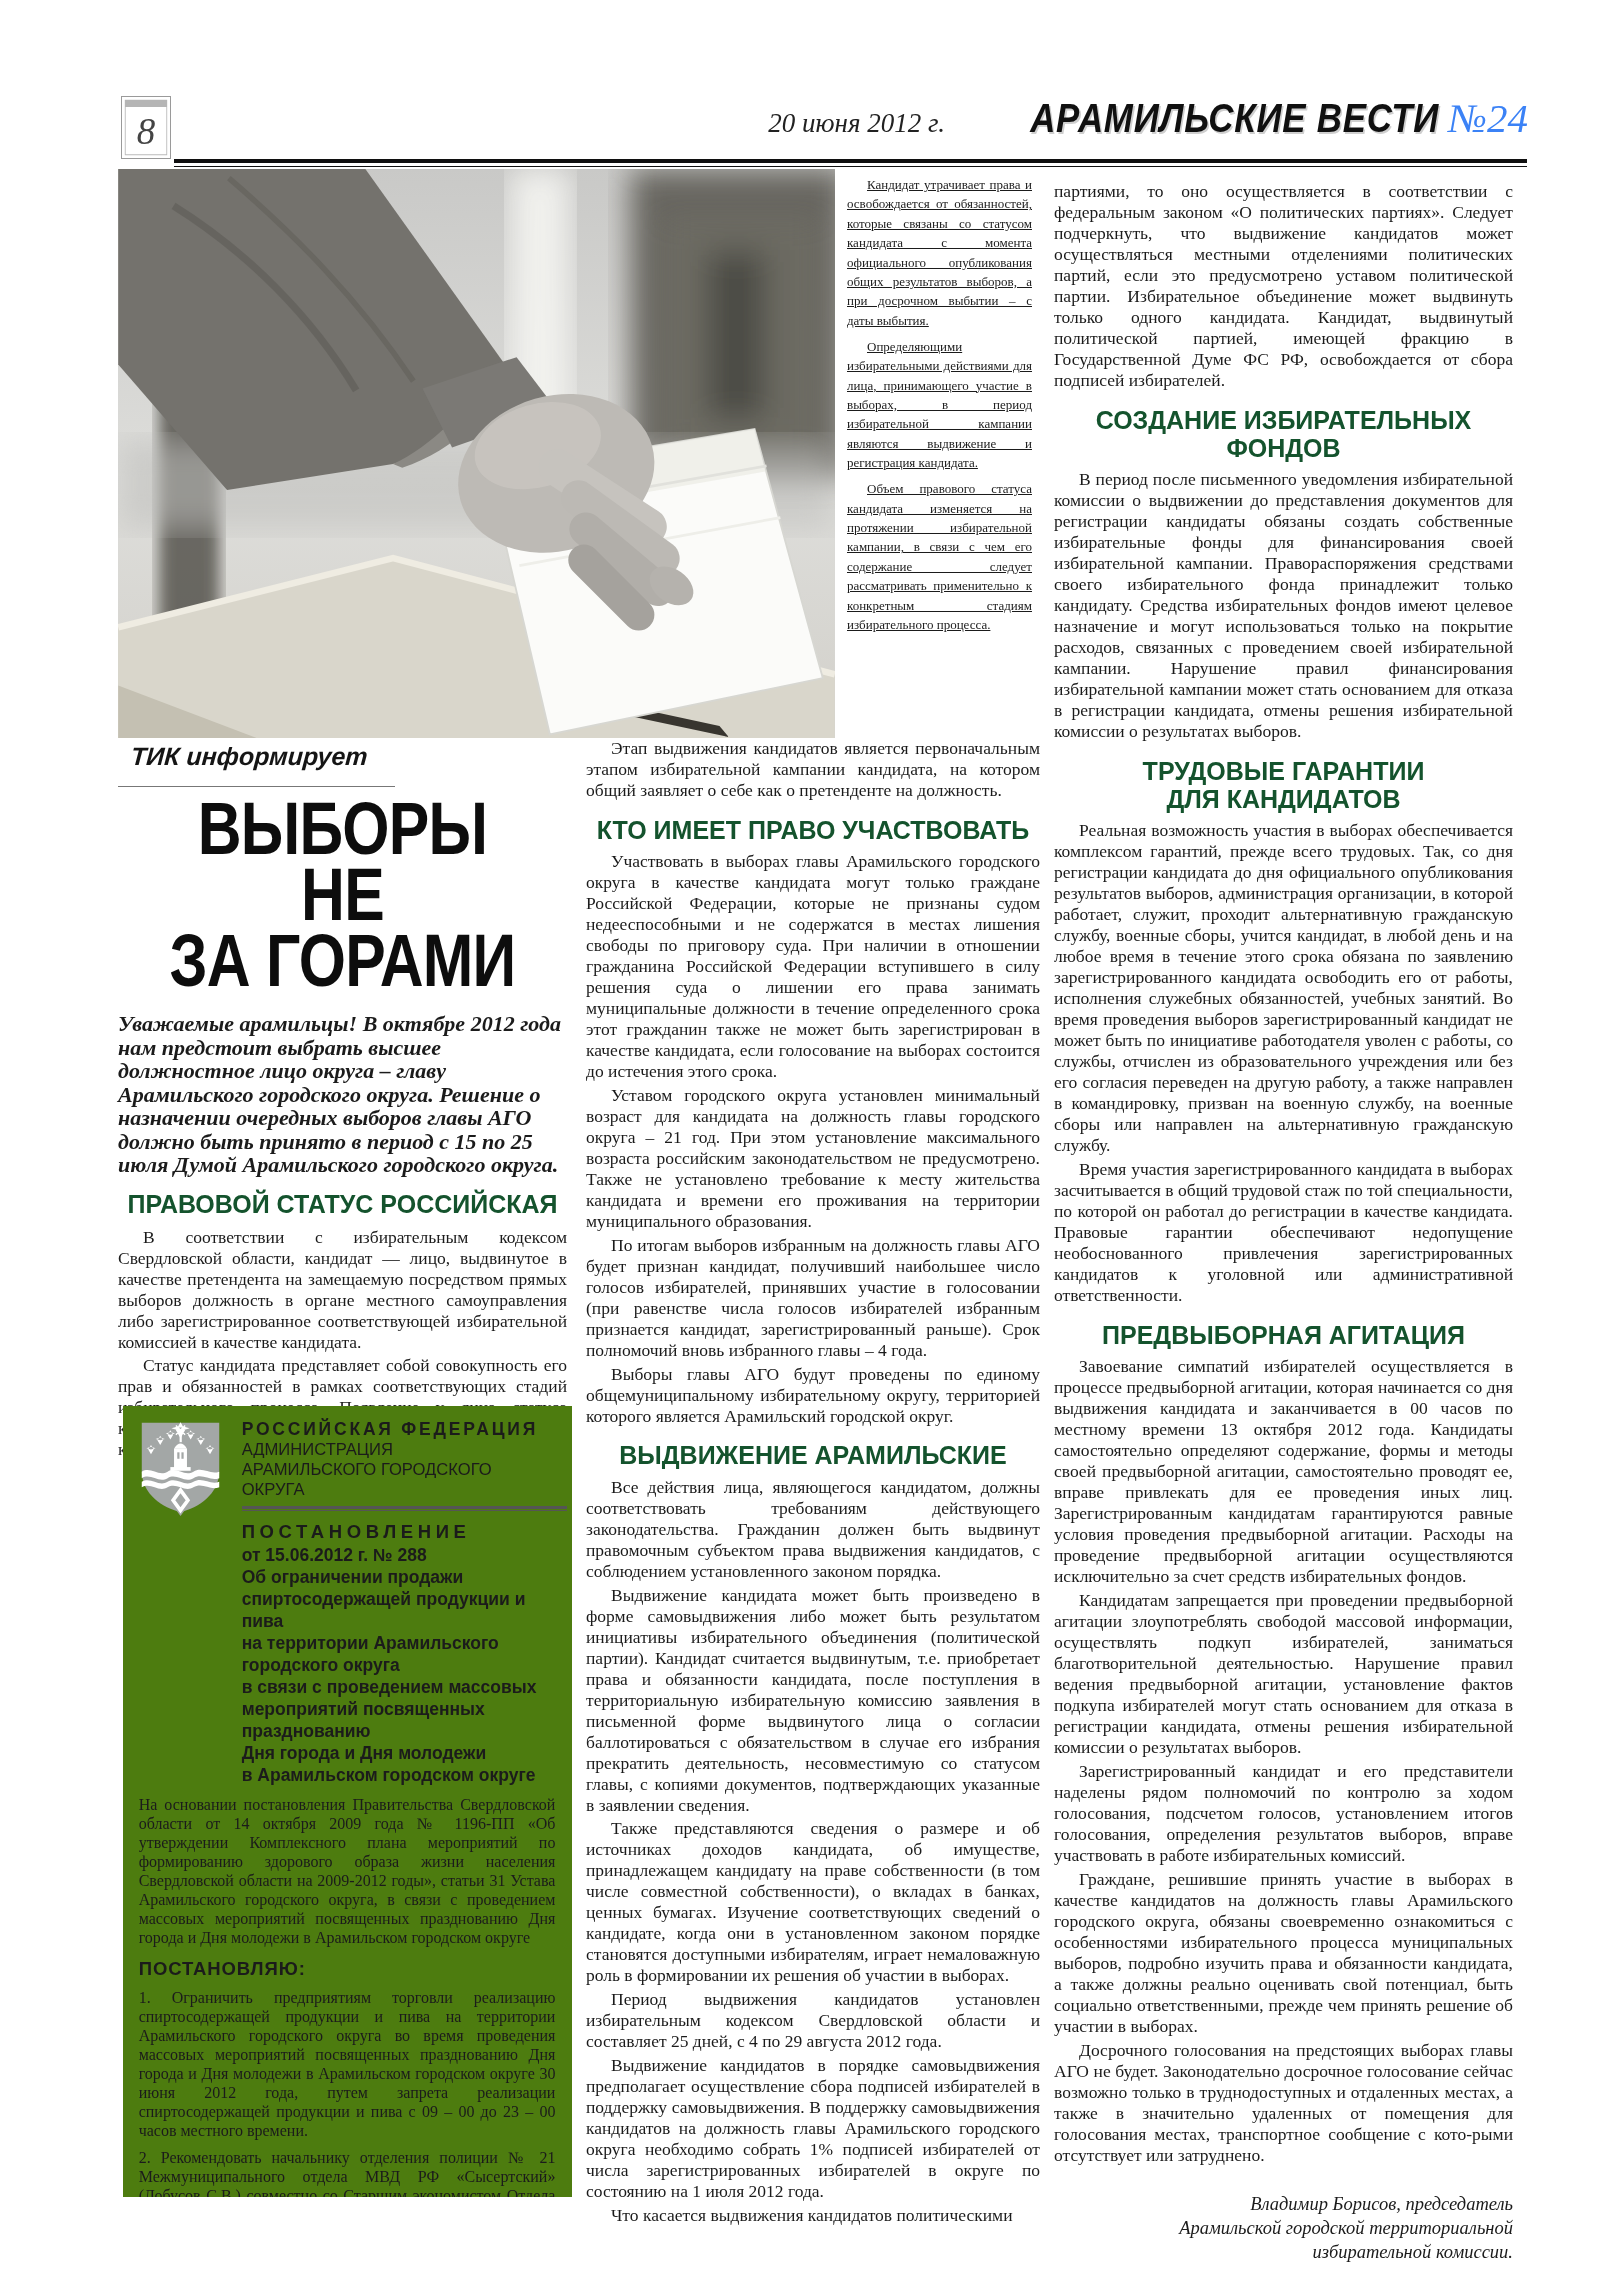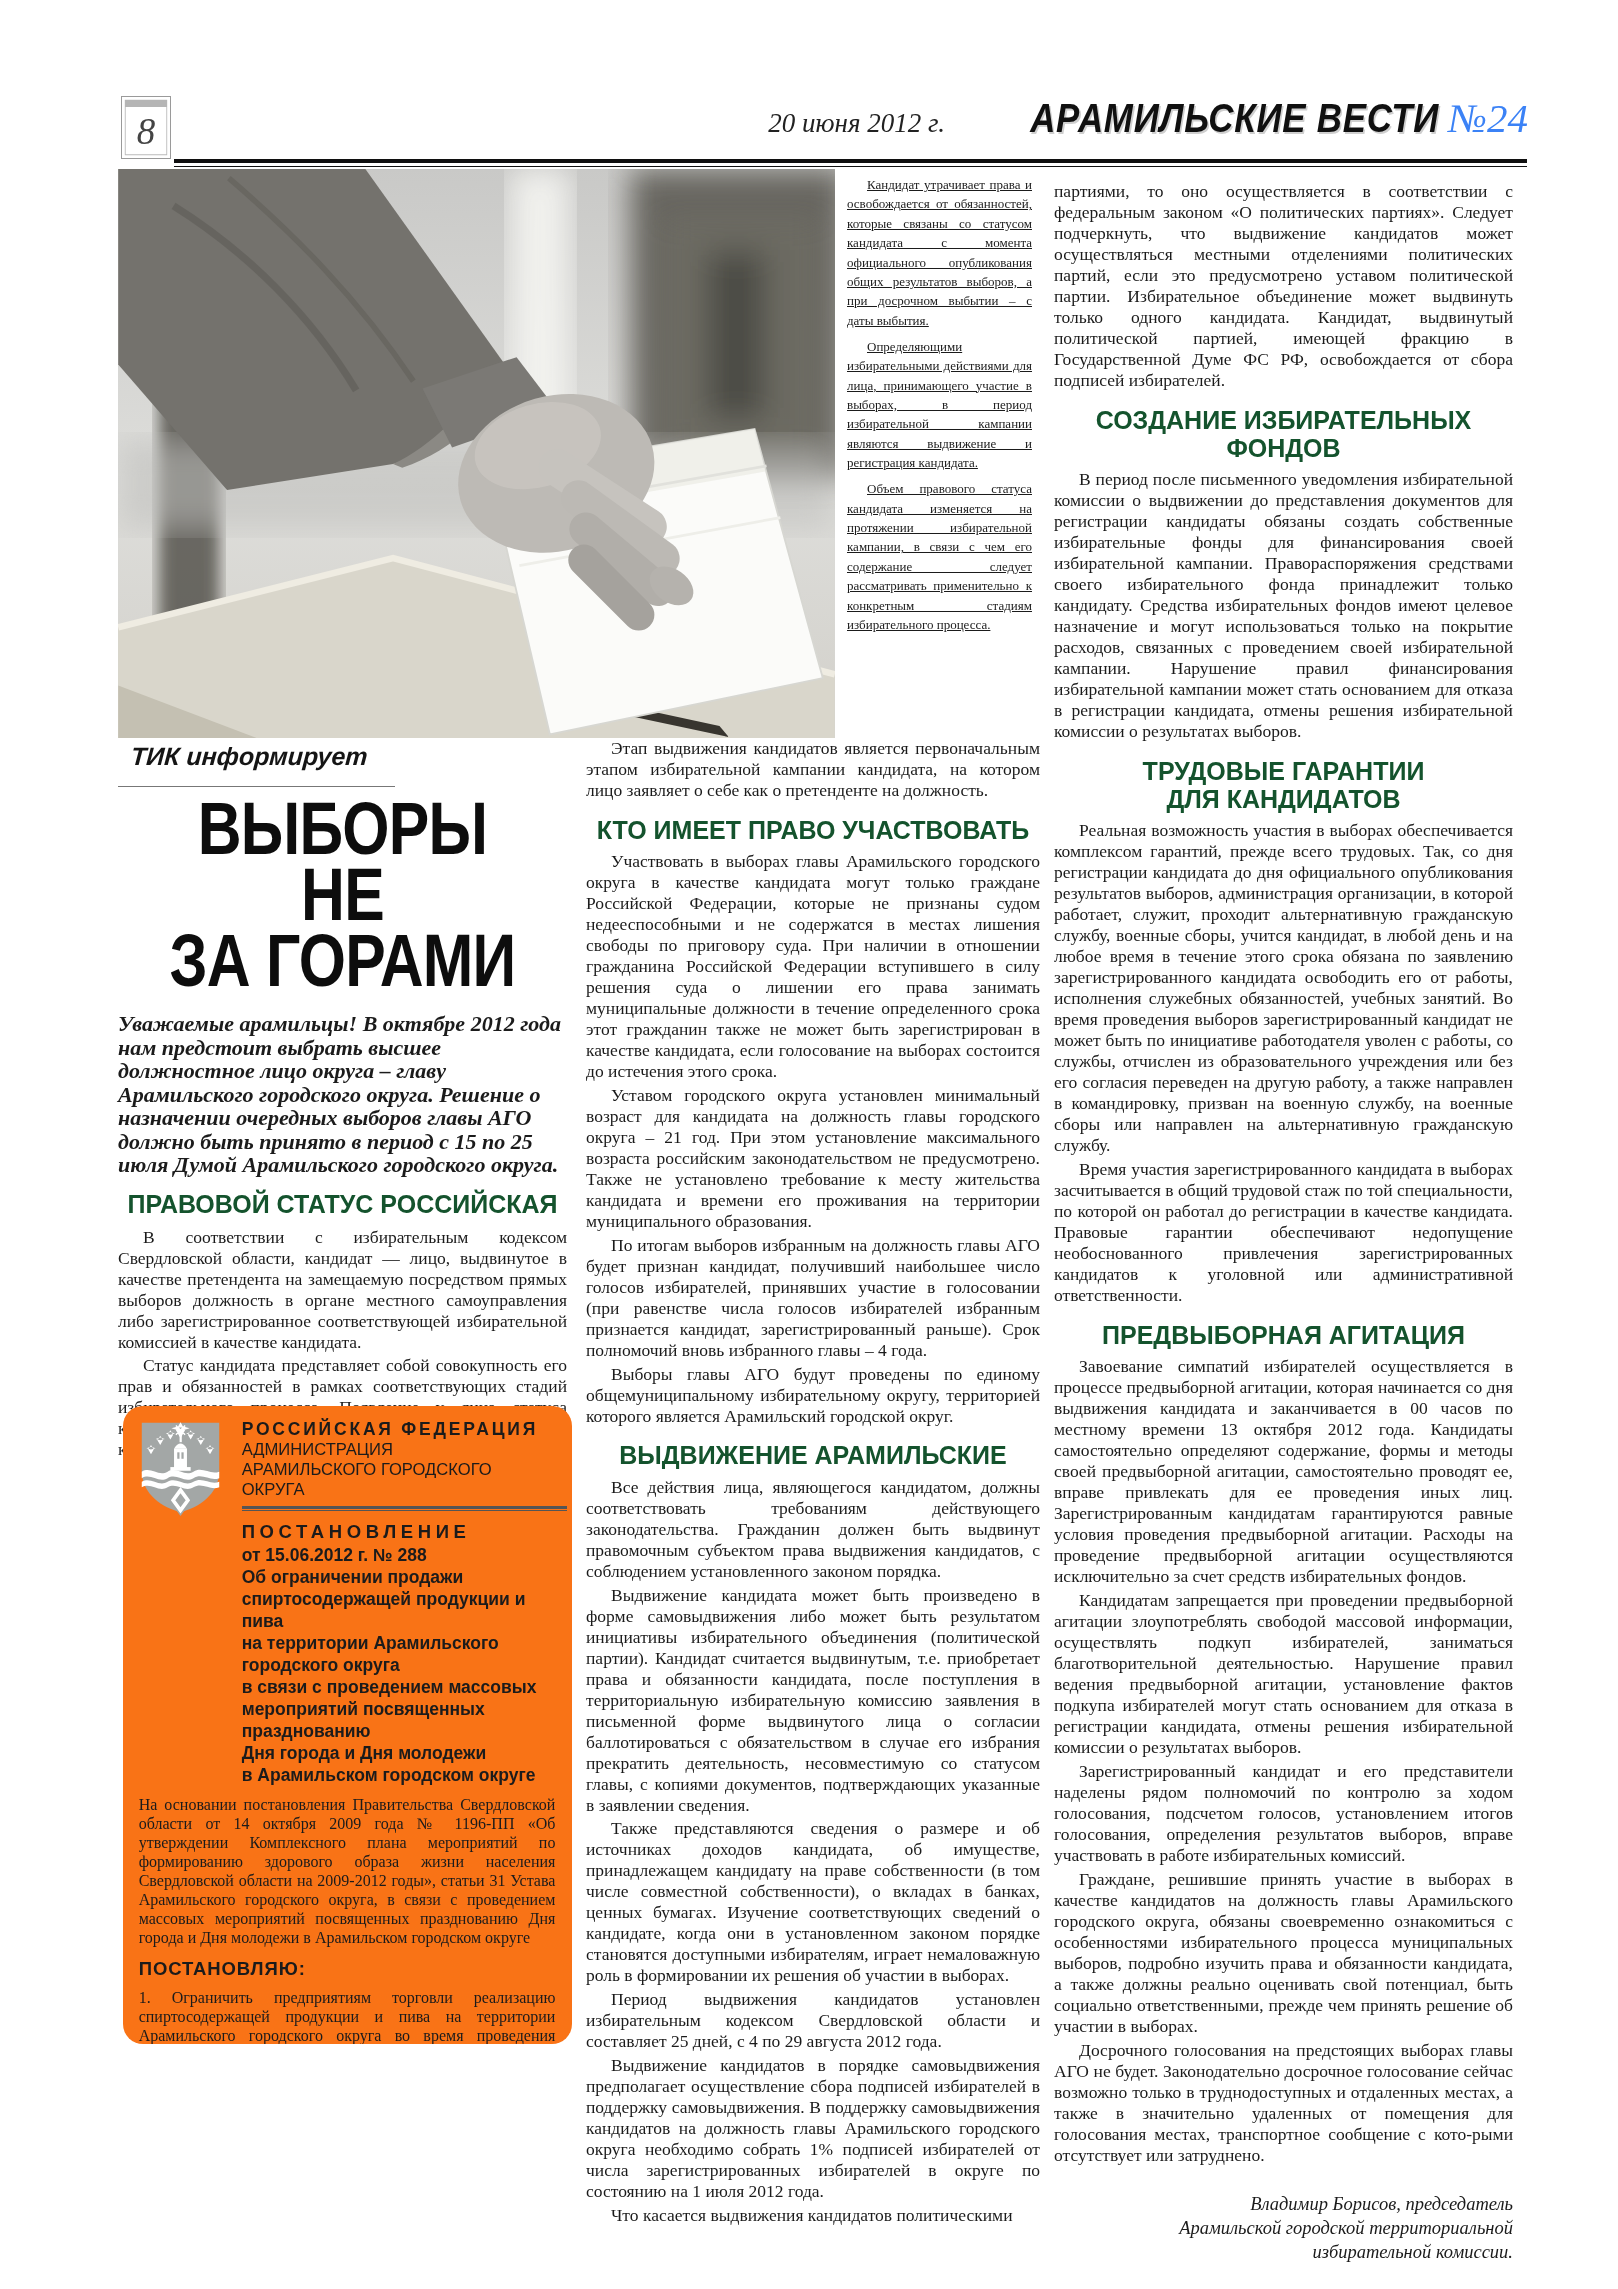--- a/index.html
+++ b/index.html
@@ -31,22 +31,22 @@
       margin:14.8px 0 7.4px 0;line-height:28px;}
   p.body{font-size:17.5px;line-height:21px;text-align:justify;margin:0 0 2.8px 0;}
   p.ind{text-indent:25px;}
   
   .col-left{position:absolute;left:118px;top:790px;width:449px;}
   .headline{margin:5.5px 0 18.5px 0;text-align:center;font:700 74px/66px "Liberation Sans",sans-serif;
      letter-spacing:-0.9px;color:#0d0d0d;transform:scaleX(.82);transform-origin:center top;}
   .lede{font:italic 700 22px/23.5px "Liberation Serif",serif;margin:0 0 11px 0;}
   .col-left .h2{margin:13px 0 9.2px 0;}
   
-  .decree{position:absolute;left:123px;top:1406px;width:449px;height:638px;background:#f97316;
-     box-sizing:border-box;padding:13px 16.6px 13px 15.7px;overflow:hidden;border-radius:20px;}
+  .decree{position:absolute;left:123px;top:1406px;width:449px;height:791px;background:#4d7c0f;
+     box-sizing:border-box;padding:13px 16.6px 13px 15.7px;overflow:hidden;}
   .decree-emblem{position:absolute;left:15.7px;top:14px;width:83px;height:96px;}
   .decree-head{margin-left:103px;font-family:"Liberation Sans",sans-serif;}
   .org1{font-weight:700;font-size:17.5px;letter-spacing:2.8px;line-height:21px;}
   .org2,.org3{font-size:16.6px;line-height:20px;}
   .decree-rule{margin:5.5px 0 9.2px 103px;width:325px;border-top:3.7px solid #555;}
   .decree-rule:after{content:"";display:block;margin-top:1.8px;border-top:1.8px solid #555;}
   .doc-type{margin-left:103px;font:700 18.5px "Liberation Sans",sans-serif;letter-spacing:4.6px;line-height:24px;margin-top:8px;}
   .doc-date{margin-left:103px;font:700 17.5px "Liberation Sans",sans-serif;line-height:22px;}
   .subject{margin-left:103px;font:700 17.5px/22px "Liberation Sans",sans-serif;}
   .decree p.dp{font-size:16px;line-height:19px;text-align:justify;margin:8.3px 0 0 0;}
@@ -184,21 +184,21 @@
 
   </div>
 
   <div class="col-narrow">
     <p>Кандидат утрачивает права и освобождается от обязанностей, которые связаны со статусом кандидата с момента официального опубликования общих результатов выборов, а при досрочном выбытии – с даты выбытия.</p>
     <p>Определяющими избирательными действиями для лица, принимающего участие в выборах, в период избирательной кампании являются выдвижение и регистрация кандидата.</p>
     <p>Объем правового статуса кандидата изменяется на протяжении избирательной кампании, в связи с чем его содержание следует рассматривать применительно к конкретным стадиям избирательного процесса.</p>
   </div>
 
   <div class="col-mid">
-    <p class="body ind">Этап выдвижения кандидатов является первоначальным этапом избирательной кампании кандидата, на котором лицо заявляет о себе как о претенденте на должность.</p>
+    <p class="body ind">Этап выдвижения кандидатов является первоначальным этапом избирательной кампании кандидата, на котором общий заявляет о себе как о претенденте на должность.</p>
     <div class="h2">КТО ИМЕЕТ ПРАВО УЧАСТВОВАТЬ</div>
     <p class="body ind">Участвовать в выборах главы Арамильского городского округа в качестве кандидата могут только граждане Российской Федерации, которые не признаны судом недееспособными и не содержатся в местах лишения свободы по приговору суда. При наличии в отношении гражданина Российской Федерации вступившего в силу решения суда о лишении его права занимать муниципальные должности в течение определенного срока этот гражданин также не может быть зарегистрирован в качестве кандидата, если голосование на выборах состоится до истечения этого срока.</p>
     <p class="body ind">Уставом городского округа установлен минимальный возраст для кандидата на должность главы городского округа – 21 год. При этом установление максимального возраста российским законодательством не предусмотрено. Также не установлено требование к месту жительства кандидата и времени его проживания на территории муниципального образования.</p>
     <p class="body ind">По итогам выборов избранным на должность главы АГО будет признан кандидат, получивший наибольшее число голосов избирателей, принявших участие в голосовании (при равенстве числа голосов избирателей избранным признается кандидат, зарегистрированный раньше). Срок полномочий вновь избранного главы – 4 года.</p>
     <p class="body ind">Выборы главы АГО будут проведены по единому общемуниципальному избирательному округу, территорией которого является Арамильский городской округ.</p>
     <div class="h2">ВЫДВИЖЕНИЕ АРАМИЛЬСКИЕ</div>
     <p class="body ind">Все действия лица, являющегося кандидатом, должны соответствовать требованиям действующего законодательства. Гражданин должен быть выдвинут правомочным субъектом права выдвижения  кандидатов, с соблюдением установленного законом порядка.</p>
     <p class="body ind">Выдвижение кандидата может быть произведено в форме самовыдвижения либо может быть результатом инициативы избирательного объединения (политической партии). Кандидат считается выдвинутым, т.е. приобретает права и обязанности кандидата, после поступления в территориальную избирательную комиссию заявления в письменной форме выдвинутого лица о согласии баллотироваться с обязательством в случае его избрания прекратить деятельность, несовместимую со статусом главы, с копиями документов, подтверждающих указанные в заявлении сведения.</p>
     <p class="body ind">Также представляются сведения о размере и об источниках доходов кандидата, об имуществе, принадлежащем кандидату на праве собственности (в том числе совместной собственности), о вкладах в банках, ценных бумагах. Изучение соответствующих сведений о кандидате, когда они в установленном законом порядке становятся доступными избирателям, играет немаловажную роль в формировании их решения об участии в выборах.</p>
     <p class="body ind">Период выдвижения кандидатов установлен избирательным кодексом Свердловской области и составляет 25 дней, с 4 по 29 августа 2012 года.</p>

